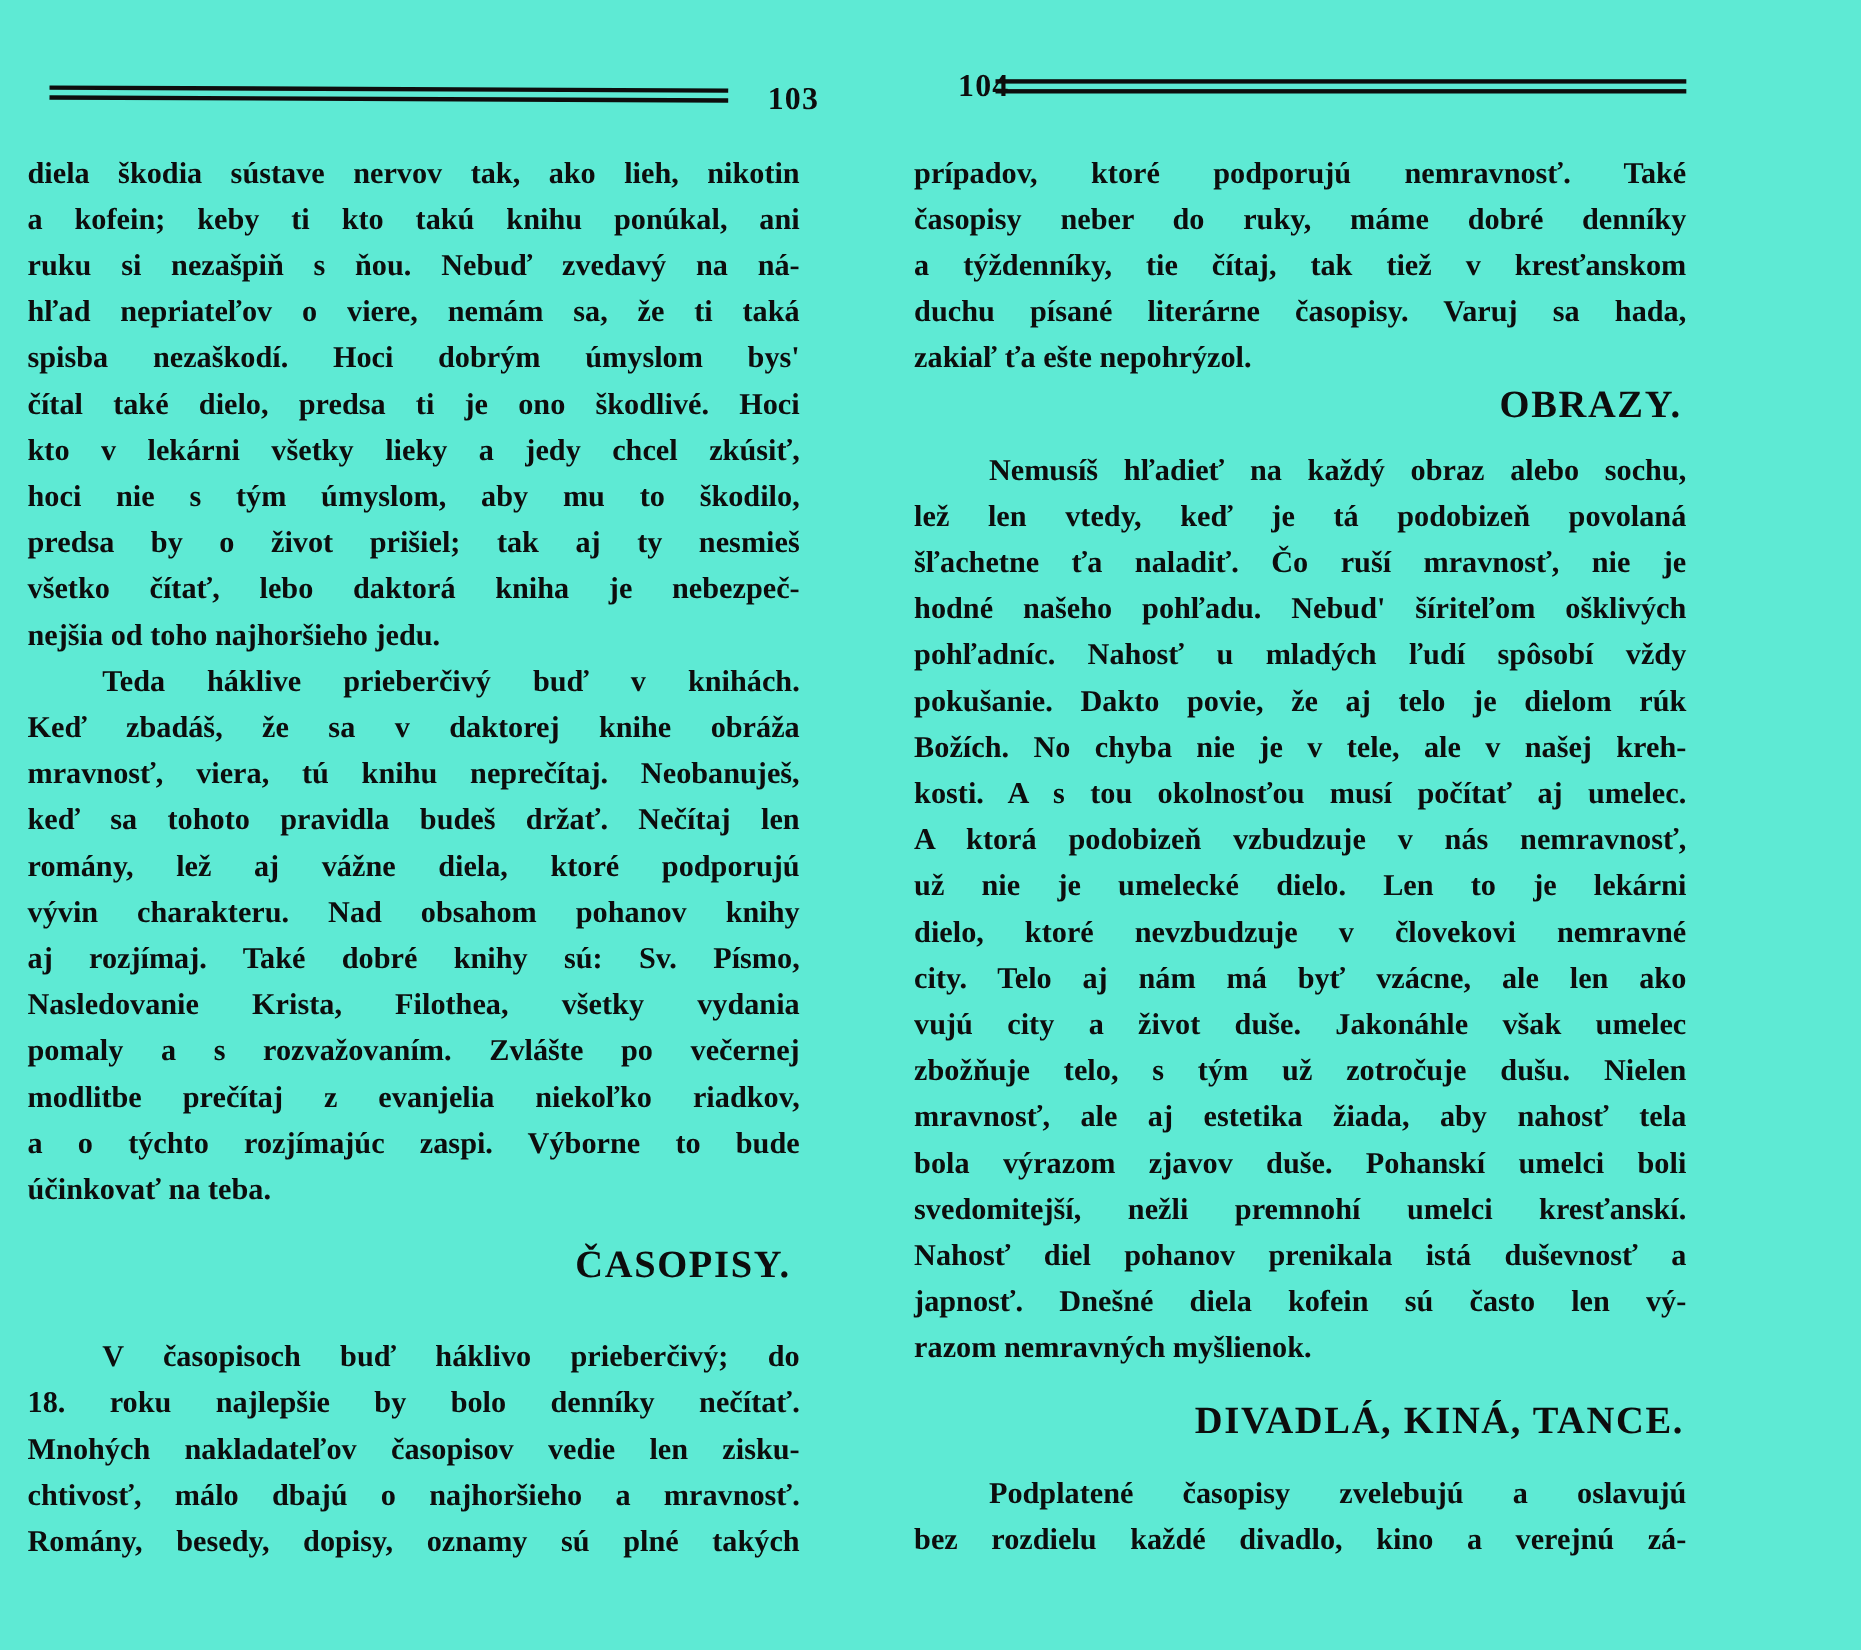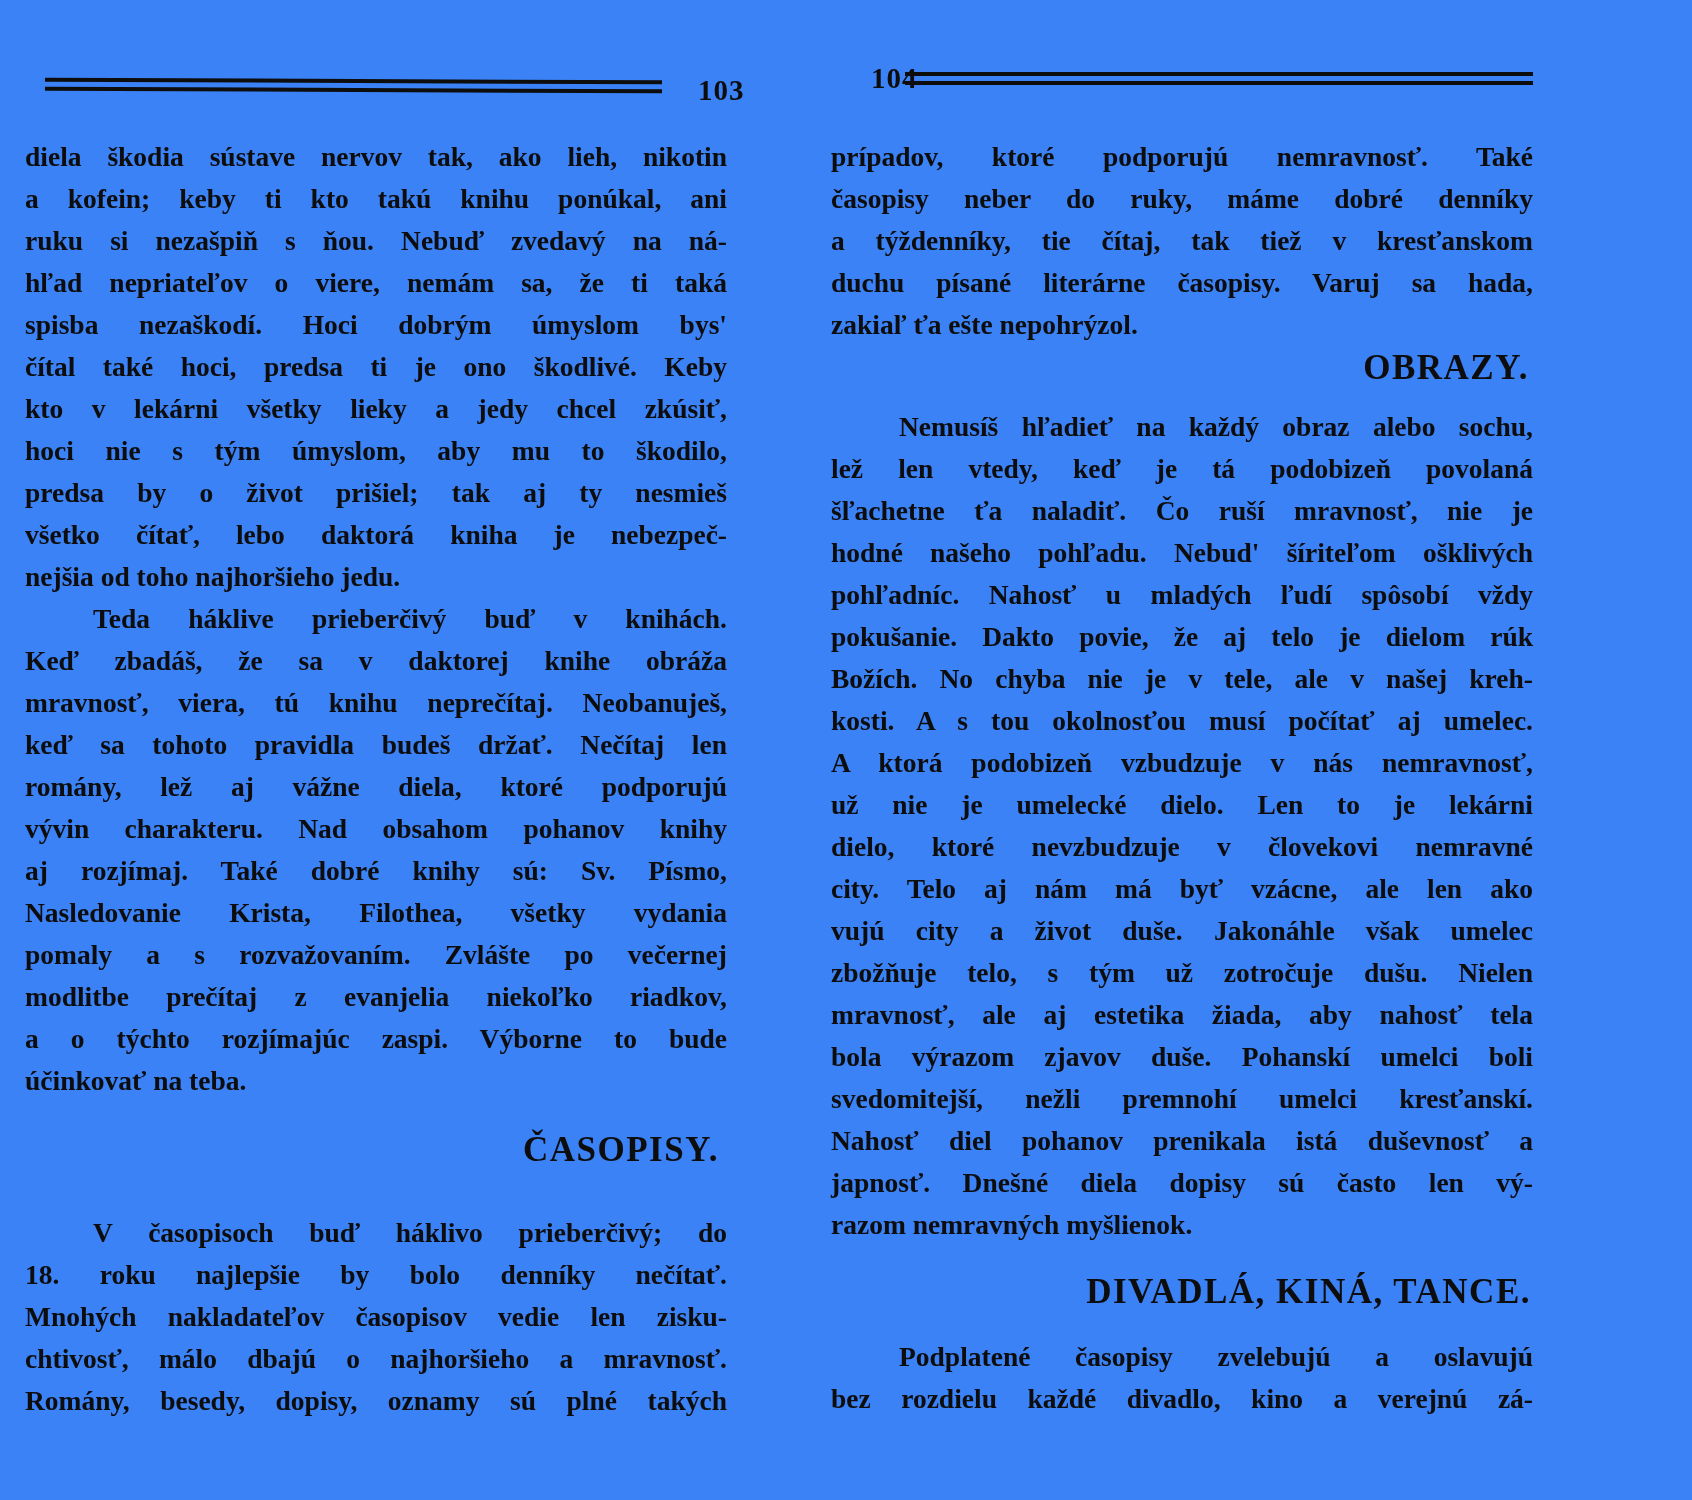--- a/index.html
+++ b/index.html
@@ -1,16 +1,16 @@
 <!DOCTYPE html>
 <html><head>
 <meta charset="utf-8">
 <style>
   html,body{margin:0;padding:0;background:#e8e8e8;}
-  .scan{position:relative;width:1692px;height:1500px;background:#3b82f6;
+  .scan{position:relative;width:1692px;height:1500px;background:#5eead4;
         font-family:"Liberation Serif",serif;font-weight:700;color:#0d0d0d;
         overflow:hidden;}
   
   .rule{position:absolute;height:5px;border-top:4px solid #0d0d0d;border-bottom:4px solid #0d0d0d;}
   .rule-left{left:45px;top:79px;width:617px;transform:rotate(0.25deg);}
   .rule-right{left:905px;top:72px;width:628px;}
   .pagenum{position:absolute;font-size:29px;letter-spacing:1px;}
   .pagenum-left{left:698px;top:74px;}
   .pagenum-right{left:871px;top:62px;}
   
@@ -34,21 +34,21 @@
   <div class="pagenum pagenum-left">103</div>
   <div class="pagenum pagenum-right">104</div>
   <div class="rule rule-right"></div>
 
   <div class="col col-left">
     <div class="line">diela škodia sústave nervov tak, ako lieh, nikotin</div>
     <div class="line">a kofein; keby ti kto takú knihu ponúkal, ani</div>
     <div class="line">ruku si nezašpiň s ňou. Nebuď zvedavý na ná-</div>
     <div class="line">hľad nepriateľov o viere, nemám sa, že ti taká</div>
     <div class="line">spisba nezaškodí. Hoci dobrým úmyslom bys'</div>
-    <div class="line">čítal také hoci, predsa ti je ono škodlivé. Keby</div>
+    <div class="line">čítal také dielo, predsa ti je ono škodlivé. Hoci</div>
     <div class="line">kto v lekárni všetky lieky a jedy chcel zkúsiť,</div>
     <div class="line">hoci nie s tým úmyslom, aby mu to škodilo,</div>
     <div class="line">predsa by o život prišiel; tak aj ty nesmieš</div>
     <div class="line">všetko čítať, lebo daktorá kniha je nebezpeč-</div>
     <div class="line end">nejšia od toho najhoršieho jedu.</div>
 
     <div class="line ind">Teda háklive prieberčivý buď v knihách.</div>
     <div class="line">Keď zbadáš, že sa v daktorej knihe obráža</div>
     <div class="line">mravnosť, viera, tú knihu neprečítaj. Neobanuješ,</div>
     <div class="line">keď sa tohoto pravidla budeš držať. Nečítaj len</div>
@@ -90,21 +90,21 @@
     <div class="line">A ktorá podobizeň vzbudzuje v nás nemravnosť,</div>
     <div class="line">už nie je umelecké dielo. Len to je lekárni</div>
     <div class="line">dielo, ktoré nevzbudzuje v človekovi nemravné</div>
     <div class="line">city. Telo aj nám má byť vzácne, ale len ako</div>
     <div class="line">vujú city a život duše. Jakonáhle však umelec</div>
     <div class="line">zbožňuje telo, s tým už zotročuje dušu. Nielen</div>
     <div class="line">mravnosť, ale aj estetika žiada, aby nahosť tela</div>
     <div class="line">bola výrazom zjavov duše. Pohanskí umelci boli</div>
     <div class="line">svedomitejší, nežli premnohí umelci kresťanskí.</div>
     <div class="line">Nahosť diel pohanov prenikala istá duševnosť a</div>
-    <div class="line">japnosť. Dnešné diela dopisy sú často len vý-</div>
+    <div class="line">japnosť. Dnešné diela kofein sú často len vý-</div>
     <div class="line end">razom nemravných myšlienok.</div>
 
     <div class="heading h-divadla">DIVADLÁ, KINÁ, TANCE.</div>
 
     <div class="line ind">Podplatené časopisy zvelebujú a oslavujú</div>
     <div class="line">bez rozdielu každé divadlo, kino a verejnú zá-</div>
   </div>
 
 </div>
 

